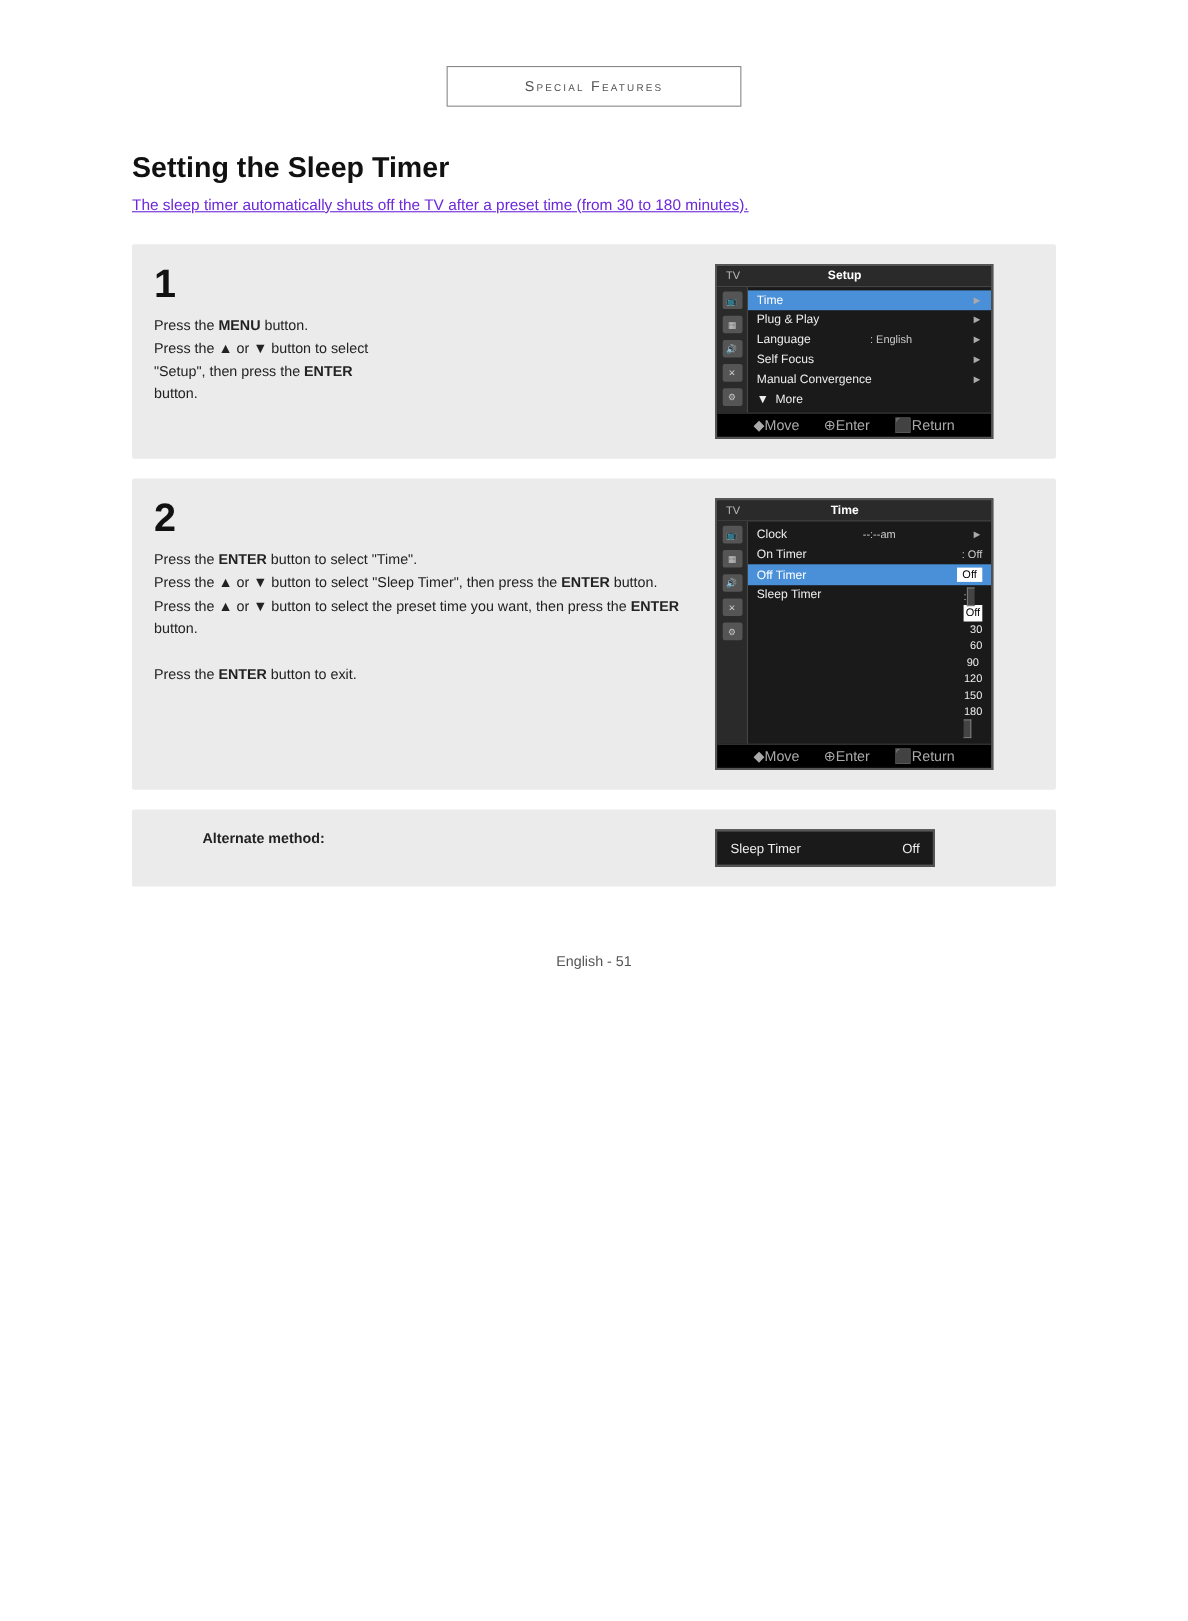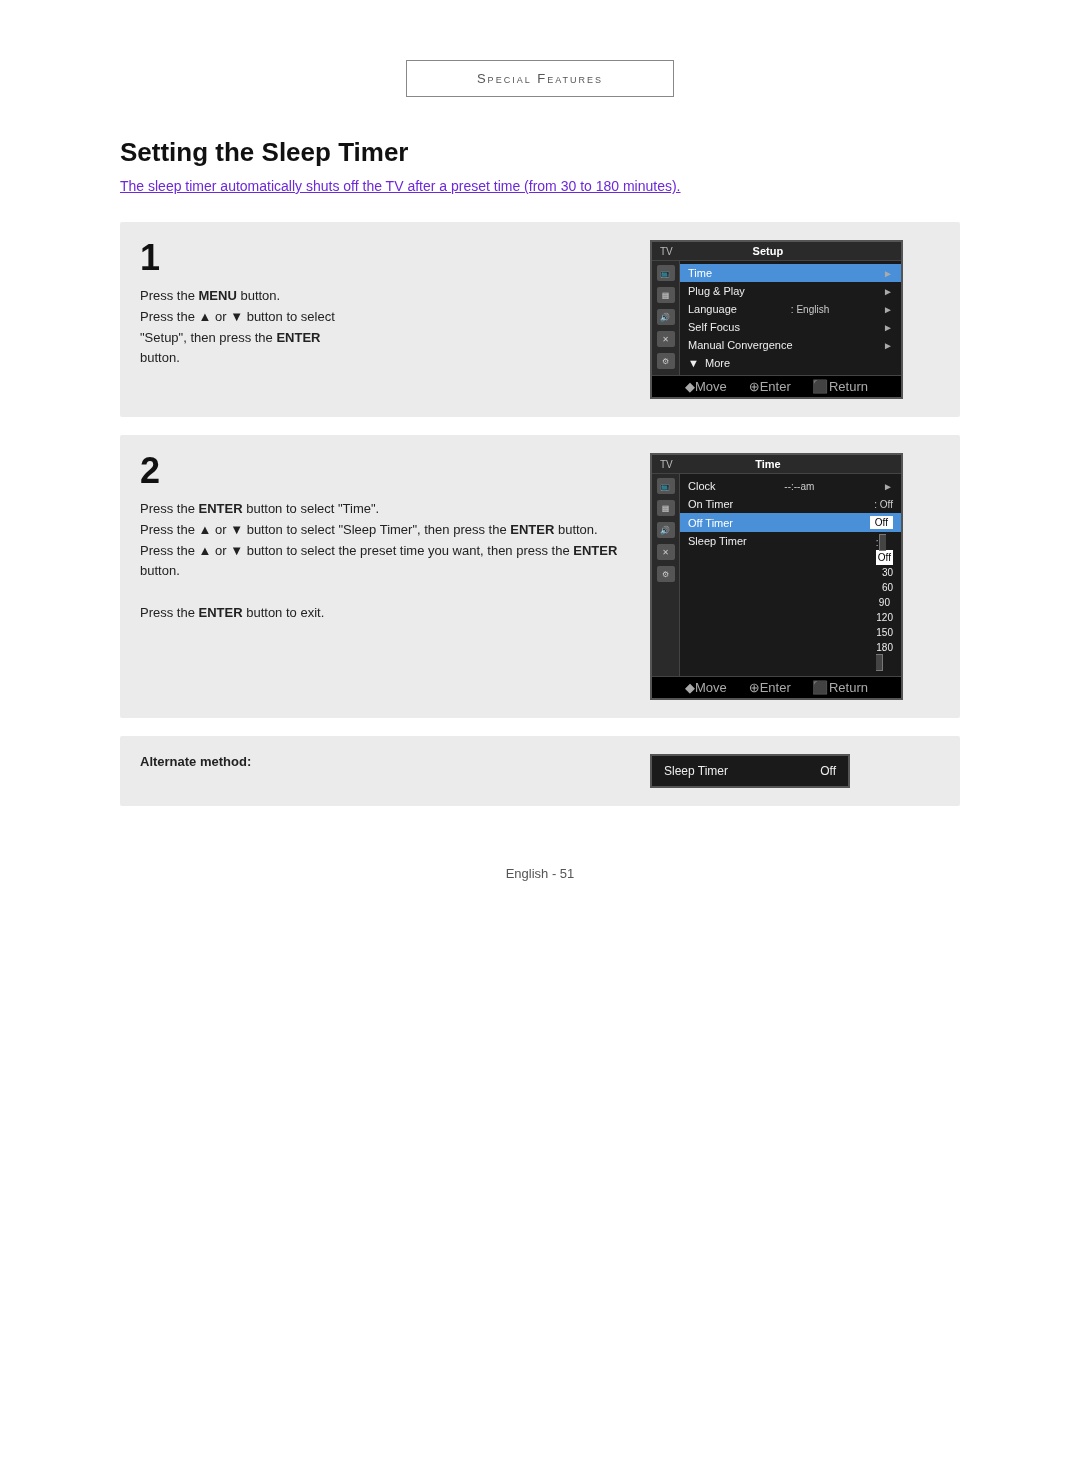--- a/index.html
+++ b/index.html
@@ -176,20 +176,21 @@
       border-radius: 2px;
       padding: 18px 20px;
       margin-bottom: 18px;
       display: flex;
       flex-direction: row;
       align-items: flex-start;
       gap: 24px;
     }
     .alternate-left {
       flex: 1;
+      margin-left: 44px;
     }
     .alternate-title {
       font-size: 13px;
       font-weight: bold;
       margin-bottom: 6px;
     }
     .alternate-text {
       font-size: 13px;
       color: #222;
       line-height: 1.6;

